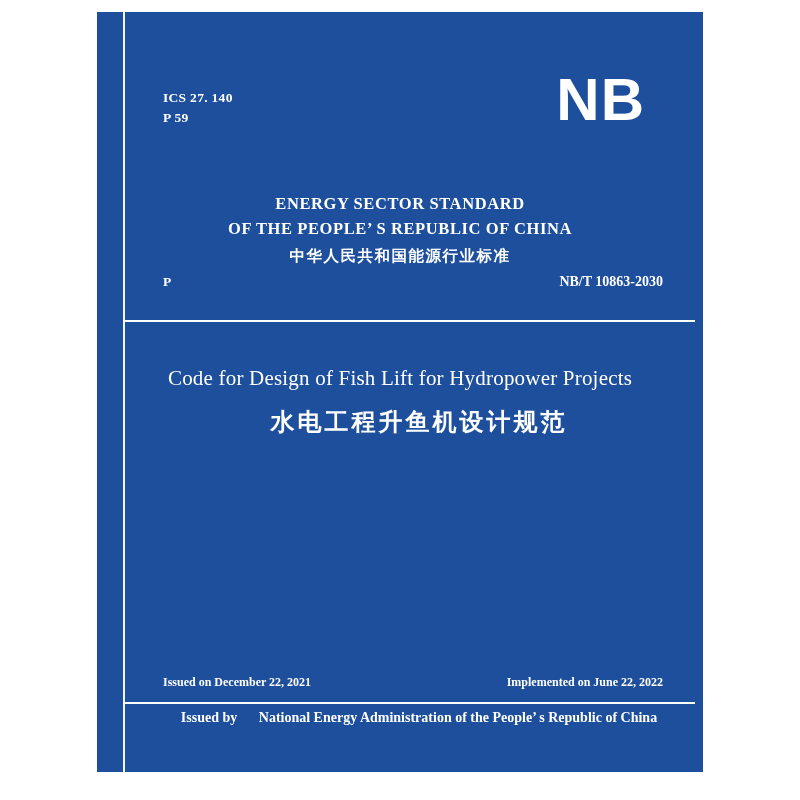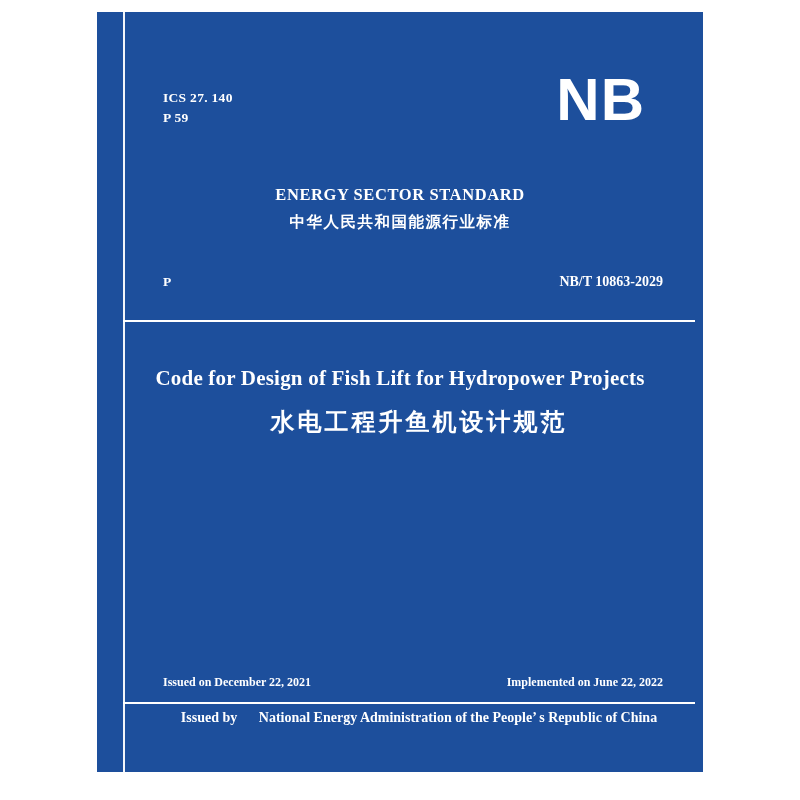--- a/index.html
+++ b/index.html
@@ -55,21 +55,21 @@
     font-size: 60px;
     font-weight: bold;
     letter-spacing: 1px;
     line-height: 60px;
     font-family: "Liberation Sans", sans-serif;
   }
   .org-block {
     position: absolute;
     left: 0;
     right: 0;
-    top: 170px;
+    top: 179px;
     text-align: center;
   }
   .org-en1, .org-en2 {
     font-size: 16.5px;
     font-weight: bold;
     letter-spacing: 0.6px;
     line-height: 25px;
   }
   .org-cn {
     font-size: 15.5px;
@@ -102,21 +102,21 @@
   }
   .title-block {
     position: absolute;
     left: 0;
     right: 0;
     top: 350px;
     text-align: center;
   }
   .title-en {
     font-size: 21px;
-    font-weight: bold;
+    font-weight: normal;
     letter-spacing: 0.2px;
     line-height: 32px;
   }
   .title-cn {
     font-size: 24px;
     font-weight: bold;
     letter-spacing: 3px;
     line-height: 44px;
     margin-top: 6px;
     font-family: "DejaVu Sans", sans-serif;
@@ -164,26 +164,27 @@
 
     <div class="ics-block">
       <div>ICS 27. 140</div>
       <div>P 59</div>
     </div>
 
     <div class="nb-logo">NB</div>
 
     <div class="org-block">
       <div class="org-en1">ENERGY SECTOR STANDARD</div>
+      <div class="org-en2">OF THE PEOPLE’ S REPUBLIC OF CHINA</div>
       <div class="org-cn">中华人民共和国能源行业标准</div>
     </div>
 
     <div class="meta-row">
       <span>P</span>
-      <span class="meta-code">NB/T 10863-2029</span>
+      <span class="meta-code">NB/T 10863-2030</span>
     </div>
 
     <div class="rule-top"></div>
 
     <div class="title-block">
       <div class="title-en">Code for Design of Fish Lift for Hydropower Projects</div>
       <div class="title-cn">水电工程升鱼机设计规范</div>
     </div>
 
     <div class="dates-row">

